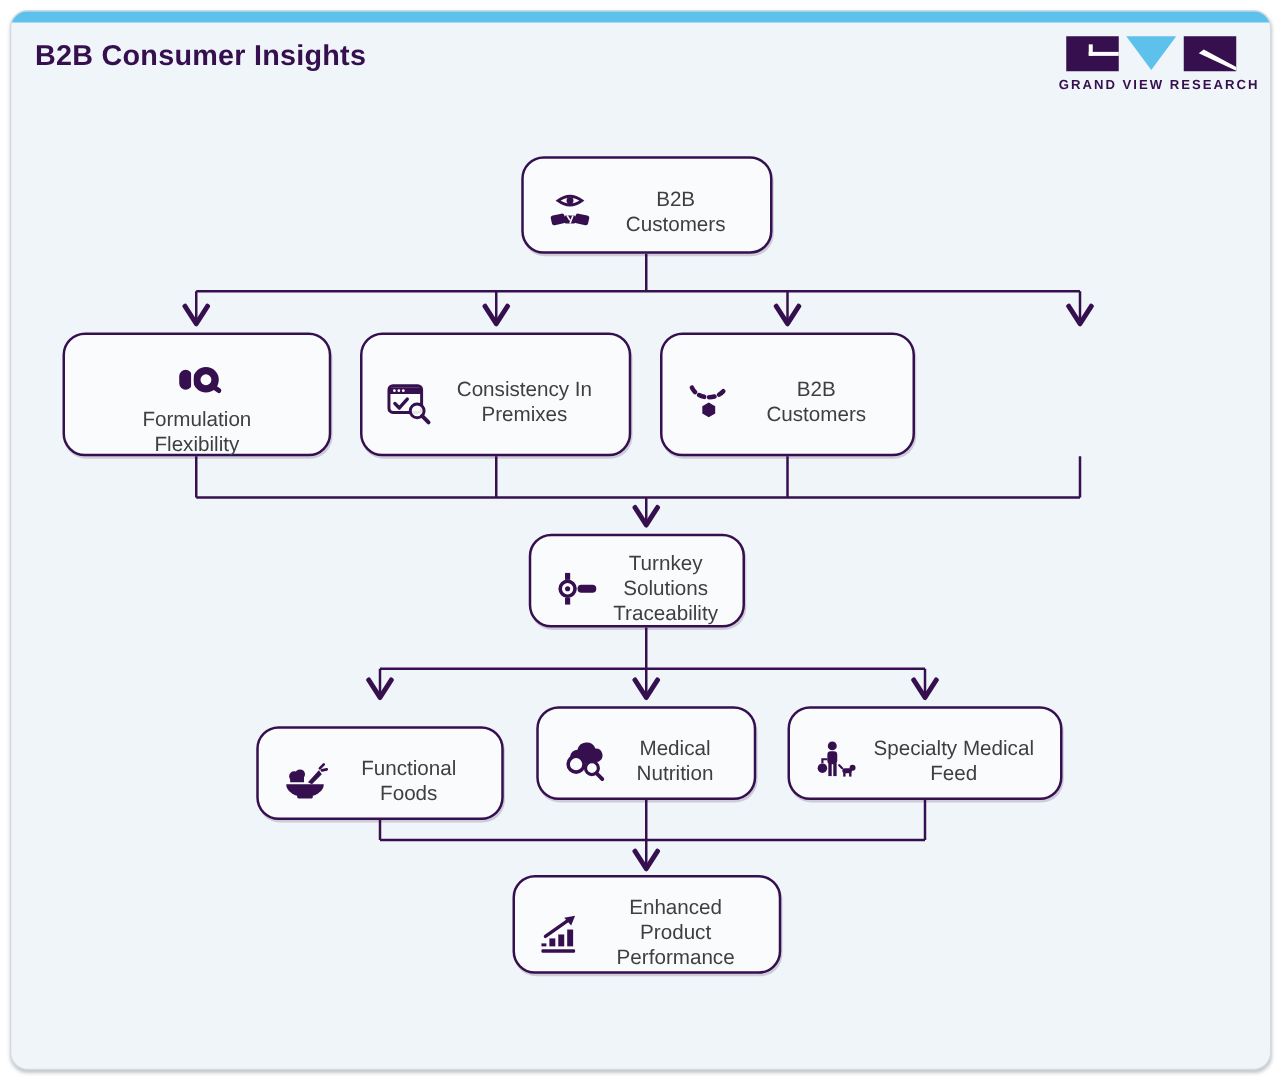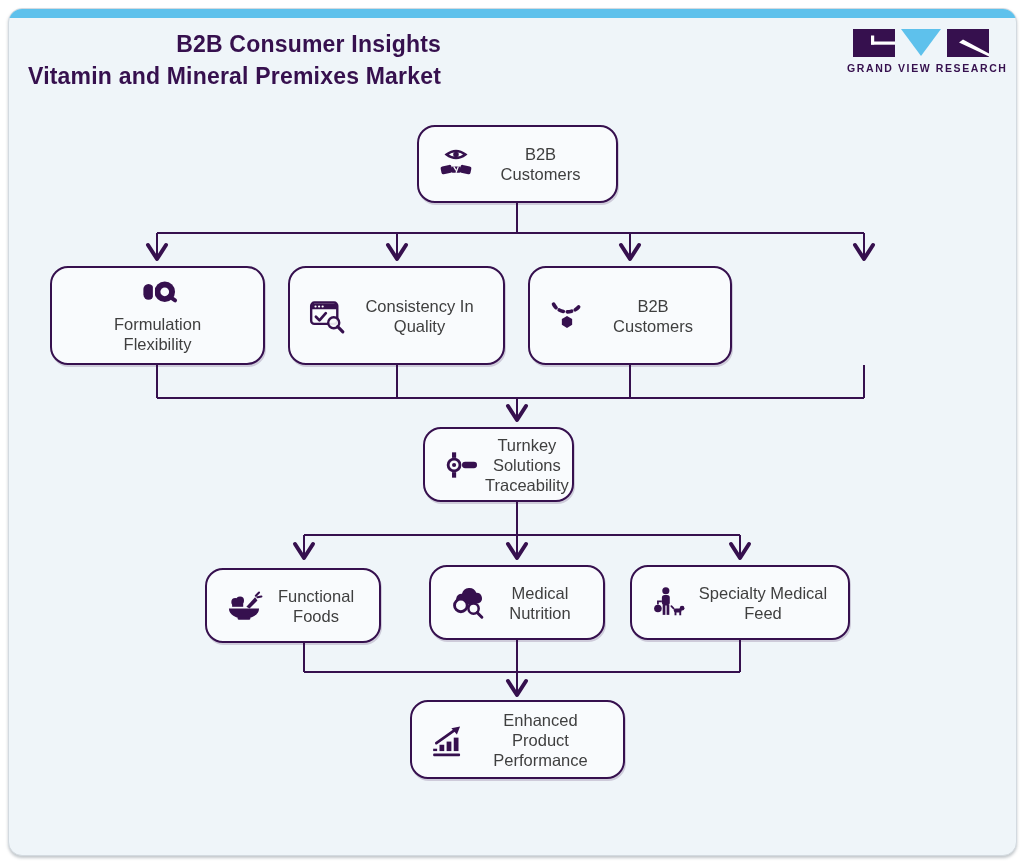--- a/index.html
+++ b/index.html
@@ -27,41 +27,40 @@
   }
   .logo{position:absolute;right:30px;top:28px;width:148px;text-align:center;}
   .logo-mark{display:block;margin:0 auto 4px auto;}
   .logo-text{color:var(--purple);font-weight:bold;font-size:10.5px;letter-spacing:1.6px;white-space:nowrap;}
   .connectors{position:absolute;left:0;top:0;width:1025px;height:861px;pointer-events:none;}
   .node{
     position:absolute;display:flex;align-items:center;
     background:var(--box-bg);
     border:2px solid var(--purple);
     border-radius:18px;
-    padding:0 10px 0 14px;
+    padding:12px 10px 0 14px;
     box-shadow:1px 2px 0 rgba(54,16,78,.18);
   }
   .node .icon{flex:0 0 46px;display:flex;align-items:center;justify-content:center;}
   .node .label{
     flex:1;text-align:center;color:var(--label);
     font-size:16.5px;line-height:20px;white-space:pre-line;padding-right:4px;
   }
 </style>
 </head>
 <body>
 
 <div class="page">
 
   <div class="card">
     <div class="top-accent"></div>
   </div>
 
   <div class="title">
     <div>B2B Consumer Insights</div>
-    <div>Vitamin and Mineral Premixes Market</div>
   </div>
 
   <div class="logo">
     <svg class="logo-mark" width="140" height="30" viewBox="0 0 140 30">
       <rect x="2" y="1" width="42" height="28" fill="#36104e"></rect>
       <rect x="20" y="13.5" width="24" height="3.2" fill="#ffffff"></rect>
       <rect x="20" y="7.5" width="3.2" height="9" fill="#ffffff"></rect>
       <polygon points="50,1 90,1 70,28" fill="#5ec1ec"></polygon>
       <rect x="96" y="1" width="42" height="28" fill="#36104e"></rect>
       <polygon points="112,11.5 138,25.5 138,28.5 108,14.5" fill="#ffffff"></polygon>
@@ -141,51 +140,51 @@
         <path d="M7.5,8.5 h26 a3,3 0 0 1 3,3 v4 h-32 v-4 a3,3 0 0 1 3,-3 Z" fill="#36104e"></path>
         <circle cx="9.5" cy="12" r="1.4" fill="#ffffff"></circle>
         <circle cx="14" cy="12" r="1.4" fill="#ffffff"></circle>
         <circle cx="18.5" cy="12" r="1.4" fill="#ffffff"></circle>
         <path d="M10,25 l4.5,4.5 8,-9" fill="none" stroke="#36104e" stroke-width="3.4" stroke-linecap="round" stroke-linejoin="round"></path>
         <circle cx="32.5" cy="32.5" r="7" fill="#f9fbfd" fill-opacity="0.9" stroke="#36104e" stroke-width="3"></circle>
         <path d="M37.5,37.5 l6.5,6.5" stroke="#36104e" stroke-width="4" stroke-linecap="round"></path>
       </svg>
     </span>
     <span class="label">Consistency In
-Quality</span>
+Premixes</span>
   </div>
 
   <div class="node" style="left:528px;top:266px;width:204px;height:99px;">
     <span class="icon">
       <svg width="38" height="38" viewBox="0 0 48 48">
         <path d="M7,9 C13,22 35,22 41,9" fill="none" stroke="#36104e" stroke-width="4.6" stroke-dasharray="5.5 5" stroke-linecap="round"></path>
         <polygon points="24,24 30.5,27.8 30.5,35.2 24,39 17.5,35.2 17.5,27.8" fill="#36104e"></polygon>
       </svg>
     </span>
     <span class="label">B2B
 Customers</span>
   </div>
 
 
-  <div class="node" style="left:423px;top:427px;width:151px;height:75px;">
+  <div class="node" style="left:423px;top:427px;width:173px;height:75px;">
     <span class="icon">
       <svg width="38" height="38" viewBox="0 0 48 48">
         <circle cx="14" cy="24" r="7.5" fill="none" stroke="#36104e" stroke-width="3.6"></circle>
         <circle cx="14" cy="24" r="2.6" fill="#36104e"></circle>
         <rect x="11.4" y="8" width="5.2" height="7" fill="#36104e"></rect>
         <rect x="11.4" y="33" width="5.2" height="7" fill="#36104e"></rect>
         <rect x="24" y="20" width="19" height="8" rx="4" fill="#36104e"></rect>
       </svg>
     </span>
     <span class="label">Turnkey
 Solutions
 Traceability</span>
   </div>
 
-  <div class="node" style="left:205px;top:568px;width:176px;height:75px;">
+  <div class="node" style="left:205px;top:581px;width:198px;height:75px;">
     <span class="icon">
       <svg width="38" height="38" viewBox="0 0 48 48">
         <path d="M5,27 h38 a19,13 0 0 1 -38,0 Z" fill="#36104e"></path>
         <rect x="16" y="38" width="16" height="3.4" rx="1.7" fill="#36104e"></rect>
         <circle cx="13" cy="19" r="5" fill="#36104e"></circle>
         <circle cx="19" cy="17" r="5" fill="#36104e"></circle>
         <rect x="9" y="18" width="14" height="7" fill="#36104e"></rect>
         <polygon points="27,25 38,13 41,17 31,27" fill="#36104e"></polygon>
         <path d="M39,11 l4,-4 M41,13 l5,-1" stroke="#36104e" stroke-width="2.6" stroke-linecap="round"></path>
       </svg>

